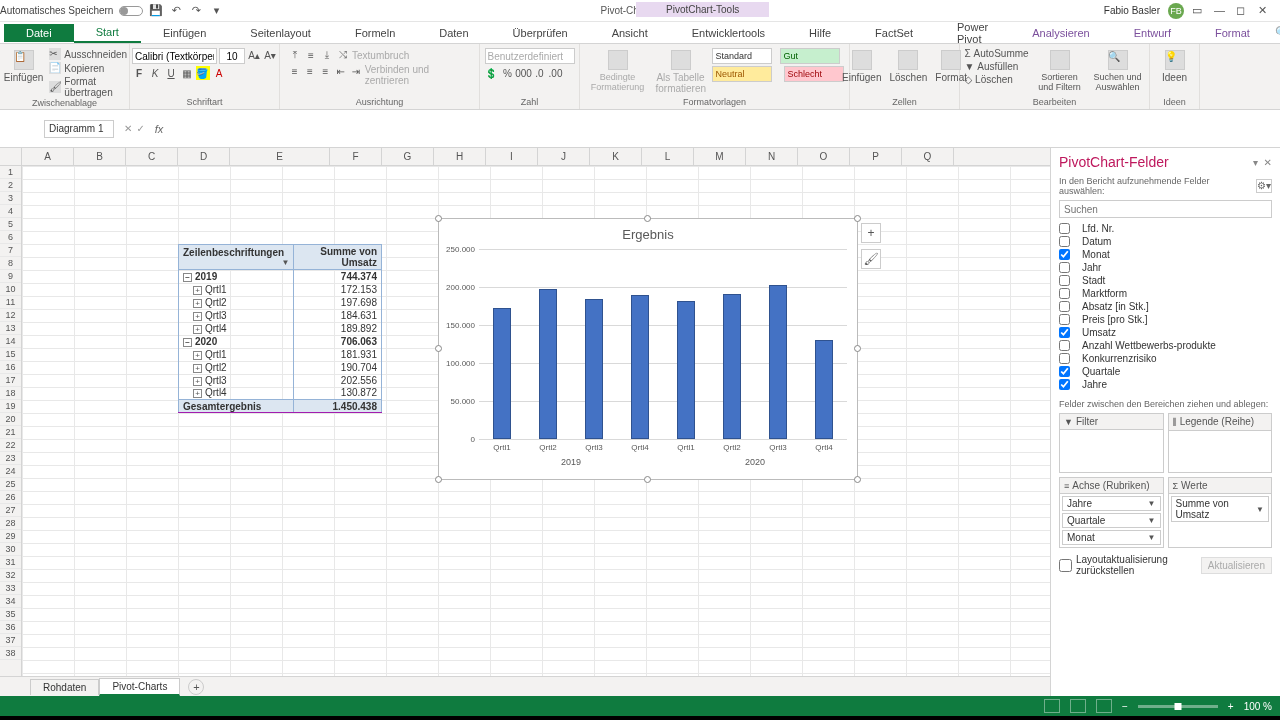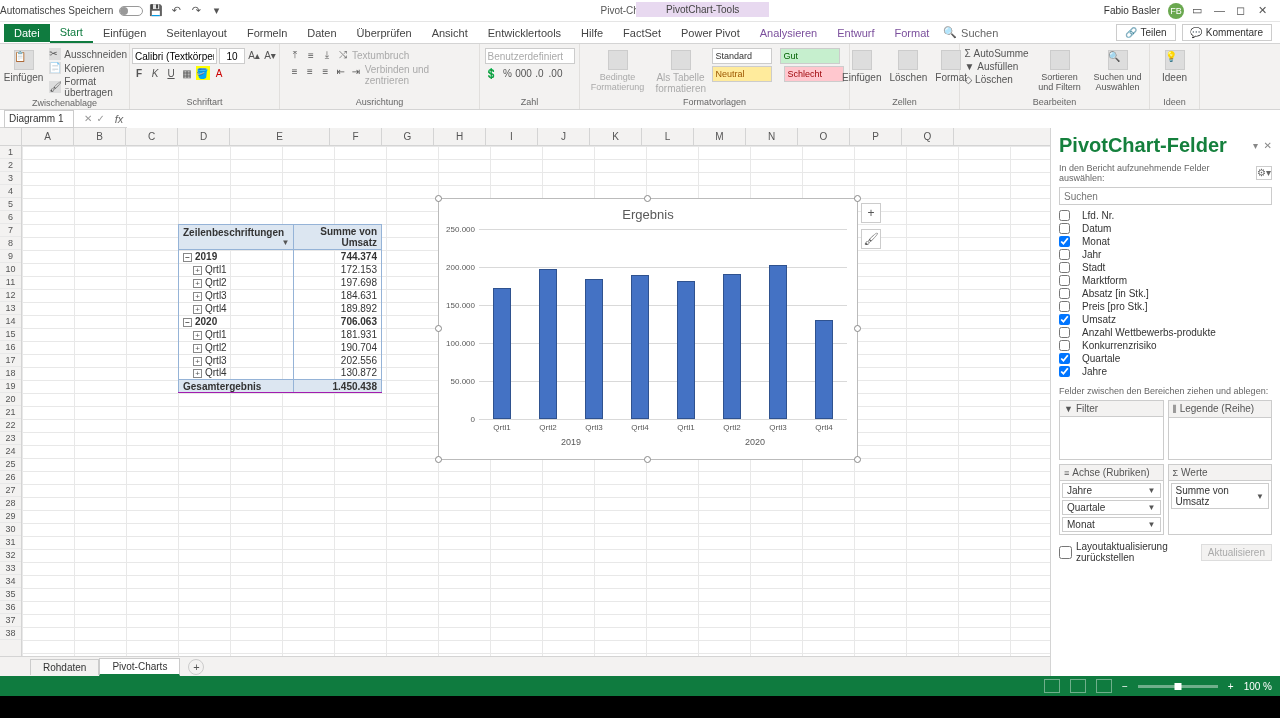--- a/index.html
+++ b/index.html
@@ -13,21 +13,21 @@
 .toggle::after { content: ""; width: 8px; height: 8px; background: #999; border-radius: 50%; position: absolute; top: 0; left: 0; }
 .qat-icon { width: 14px; height: 14px; display: inline-flex; align-items: center; justify-content: center; color: #555; font-size: 11px; }
 .titlebar .center { flex: 1; text-align: center; font-size: 10px; color: #555; display: flex; justify-content: center; gap: 6px; }
 .contextual-tab { background: #e8d9f0; padding: 2px 30px; font-size: 10px; color: #444; }
 .titlebar .right { display: flex; align-items: center; gap: 8px; padding-right: 8px; }
 .user-badge { width: 16px; height: 16px; border-radius: 50%; background: #6aa84f; color: #fff; font-size: 9px; display: flex; align-items: center; justify-content: center; }
 .winbtn { width: 14px; height: 14px; font-size: 11px; color: #555; }
 
 
 .ribbon-tabs { height: 22px; background: #fff; display: flex; align-items: center; border-bottom: 1px solid #d4d4d4; padding-left: 4px; }
-.tab { padding: 3px 10px; font-size: 11px; color: #444; cursor: pointer; }
+.tab { padding: 3px 22px; font-size: 11px; color: #444; cursor: pointer; }
 .tab.file { background: #0f7b3f; color: #fff; }
 .tab.active { border-bottom: 2px solid #0f7b3f; color: #0f7b3f; }
 .tab.contextual { color: #7b4f9c; }
 .ribbon-tabs .spacer { flex: 1; }
 .ribbon-tabs .search-icon { font-size: 11px; color: #666; padding: 0 4px; }
 .ribbon-tabs .right-btns { display: flex; gap: 6px; padding-right: 8px; }
 .share-btn, .comment-btn { border: 1px solid #ccc; padding: 2px 8px; font-size: 10px; background: #fff; }
 
 
 .ribbon { height: 66px; background: #f3f2f1; display: flex; border-bottom: 1px solid #d4d4d4; }
@@ -42,21 +42,21 @@
 .font-select { width: 85px; height: 16px; border: 1px solid #ccc; font-size: 10px; padding: 0 2px; background: #fff; }
 .size-select { width: 26px; height: 16px; border: 1px solid #ccc; font-size: 10px; text-align: center; background: #fff; }
 .fmt-btn { width: 14px; height: 14px; font-size: 10px; display: inline-flex; align-items: center; justify-content: center; color: #555; }
 .style-cell { width: 60px; height: 16px; border: 1px solid #ccc; font-size: 9px; display: flex; align-items: center; padding: 0 3px; background: #fff; }
 .style-cell.gut { background: #c6efce; color: #006100; }
 .style-cell.neutral { background: #ffeb9c; color: #9c5700; }
 .style-cell.schlecht { background: #ffc7ce; color: #9c0006; }
 .vcol { display: flex; flex-direction: column; gap: 2px; }
 
 
-.formula-row { height: 18px; display: flex; align-items: center; border-bottom: 1px solid #d4d4d4; background: #fff; }
+.formula-row { height: 38px; display: flex; align-items: center; border-bottom: 1px solid #d4d4d4; background: #fff; padding-left: 40px; }
 .namebox { width: 70px; height: 18px; border: 1px solid #ccc; font-size: 10px; padding: 0 4px; margin: 0 4px; display: flex; align-items: center; }
 .fx-btns { display: flex; gap: 4px; padding: 0 6px; color: #999; font-size: 10px; }
 .fx-label { font-style: italic; font-size: 11px; color: #666; padding: 0 4px; }
 .formula-input { flex: 1; height: 18px; border: none; }
 
 
 .main { display: flex; height: 548px; }
 .sheet-area { flex: 1; display: flex; flex-direction: column; position: relative; }
 .col-headers { height: 18px; display: flex; background: #f3f2f1; border-bottom: 1px solid #d4d4d4; }
 .corner { width: 22px; border-right: 1px solid #d4d4d4; background: #f3f2f1; }
@@ -90,21 +90,21 @@
 .chart-gridline { position: absolute; left: 0; right: 0; border-top: 1px solid #d9d9d9; }
 .chart-bar { position: absolute; bottom: 0; width: 18px; background: #4472c4; border: 1px solid #2f528f; }
 .chart-xaxis { position: absolute; left: 40px; right: 10px; bottom: 0; height: 38px; }
 .chart-xlabel { position: absolute; font-size: 8px; color: #595959; transform: translateX(-50%); }
 .chart-xcat { position: absolute; font-size: 9px; color: #595959; transform: translateX(-50%); top: 16px; }
 .chart-side-btn { position: absolute; right: -24px; width: 20px; height: 20px; border: 1px solid #ccc; background: #fff; display: flex; align-items: center; justify-content: center; font-size: 12px; color: #555; }
 
 
 .field-pane { width: 230px; border-left: 1px solid #d4d4d4; background: #fff; display: flex; flex-direction: column; padding: 6px 8px; font-size: 10px; }
 .field-pane-header { display: flex; align-items: center; justify-content: space-between; padding-bottom: 6px; }
-.field-pane-title { font-size: 20px; color: #15803d; font-weight: bold; }
+.field-pane-title { font-size: 14px; color: #be185d; font-weight: normal; }
 .field-pane-sub { font-size: 9px; color: #666; display: flex; justify-content: space-between; align-items: center; padding-bottom: 4px; }
 .gear { width: 16px; height: 14px; border: 1px solid #ccc; font-size: 10px; text-align: center; }
 .field-search { width: 100%; height: 18px; border: 1px solid #ccc; padding: 0 4px; font-size: 10px; margin-bottom: 4px; }
 .field-list { flex: 0 0 auto; }
 .field-item { display: flex; align-items: center; gap: 12px; padding: 1px 0; font-size: 10px; }
 .field-item input { width: 11px; height: 11px; }
 .field-instructions { font-size: 9px; color: #666; padding: 8px 0 4px; }
 .drop-areas { display: grid; grid-template-columns: 1fr 1fr; gap: 4px; }
 .drop-area { border: 1px solid #ccc; min-height: 60px; }
 .drop-area-header { background: #f3f2f1; font-size: 10px; padding: 2px 4px; border-bottom: 1px solid #ccc; color: #555; }

